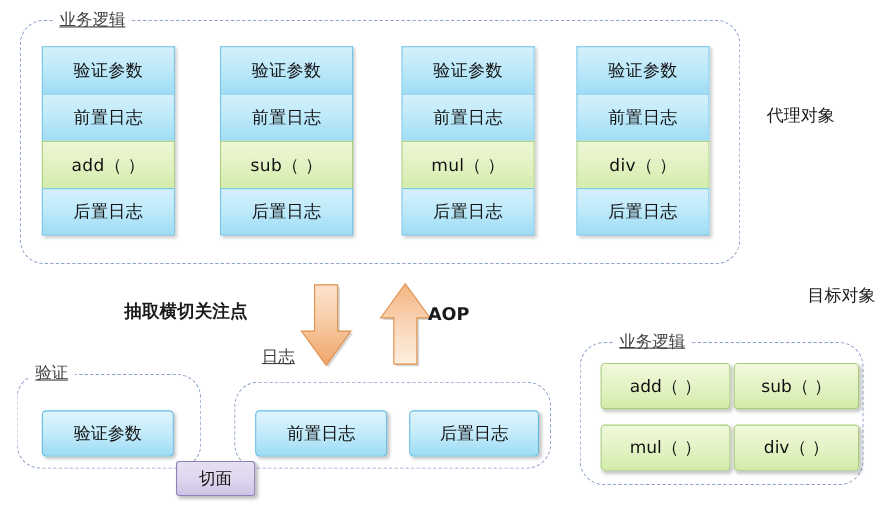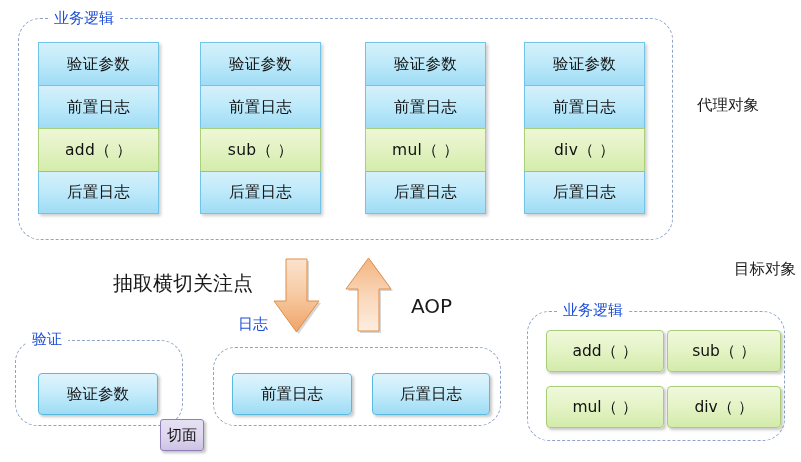--- a/index.html
+++ b/index.html
@@ -24,32 +24,34 @@
     border: 1px dashed #8fa3c8;
     border-radius: 22px;
     box-sizing: border-box;
     background: transparent;
   }
   .group-label {
     position: absolute;
     background: #ffffff;
     padding: 0 6px;
     font-size: 15px;
-    color: #1d4ed8;
+    color: #404040;
     white-space: nowrap;
     line-height: 17px;
+    text-decoration: underline;
   }
 
   
   .caption {
     position: absolute;
-    font-size: 20px;
+    font-size: 16px;
     color: #1a1a1a;
     white-space: nowrap;
     line-height: 18px;
+    font-weight: bold;
   }
   .caption-lg {
     font-size: 15.5px;
     font-weight: 500;
   }
 
   
   .proxy-col {
     position: absolute;
     width: 121px;
@@ -190,34 +192,34 @@
           <stop offset="100%" stop-color="#fdeee0"></stop>
         </linearGradient>
       </defs>
       <g transform="translate(2,2)">
         <path d="M23.5,0 L46,31 L34,31 L34,73 L13,73 L13,31 L1,31 Z" fill="rgba(0,0,0,0.16)" transform="translate(2,2)"></path>
         <path d="M23.5,0 L46,31 L34,31 L34,73 L13,73 L13,31 L1,31 Z" fill="url(#gradUp)" stroke="#e08e48" stroke-width="1"></path>
       </g>
     </svg>
   </div>
 
-  <div class="caption" style="left:411px; top:277px;margin-top:20px;">AOP</div>
+  <div class="caption" style="left:389px; top:277px;">AOP</div>
 
   <div class="group-frame" style="left:15px; top:340px; width:168px; height:86px;"></div>
   <div class="group-label" style="left:26px; top:331px;">验证</div>
 
   <div class="box box-blue" style="left:38px; top:373px; width:120px; height:42px;">验证参数</div>
 
   <div class="group-frame" style="left:213px; top:347px; width:288px; height:79px;"></div>
   <div class="group-label" style="left:232px; top:316px;">日志</div>
 
   <div class="box box-blue" style="left:232px; top:373px; width:120px; height:42px;">前置日志</div>
   <div class="box box-blue" style="left:372px; top:373px; width:118px; height:42px;">后置日志</div>
 
-  <div class="badge-aspect" style="left:160px; top:419px; width:44px; height:32px;">切面</div>
+  <div class="badge-aspect" style="left:160px; top:419px; width:72px; height:32px;">切面</div>
 
   <div class="caption caption-lg" style="left:696px; top:260px;margin-left:38px;">目标对象</div>
 
   <div class="group-frame" style="left:527px; top:311px; width:258px; height:130px;"></div>
   <div class="group-label" style="left:557px; top:302px;">业务逻辑</div>
 
   <div class="box box-green" style="left:546px; top:330px; width:118px; height:42px;">add（ ）</div>
   <div class="box box-green" style="left:667px; top:330px; width:114px; height:42px;">sub（ ）</div>
   <div class="box box-green" style="left:546px; top:386px; width:118px; height:42px;">mul（ ）</div>
   <div class="box box-green" style="left:667px; top:386px; width:114px; height:42px;">div（ ）</div>

